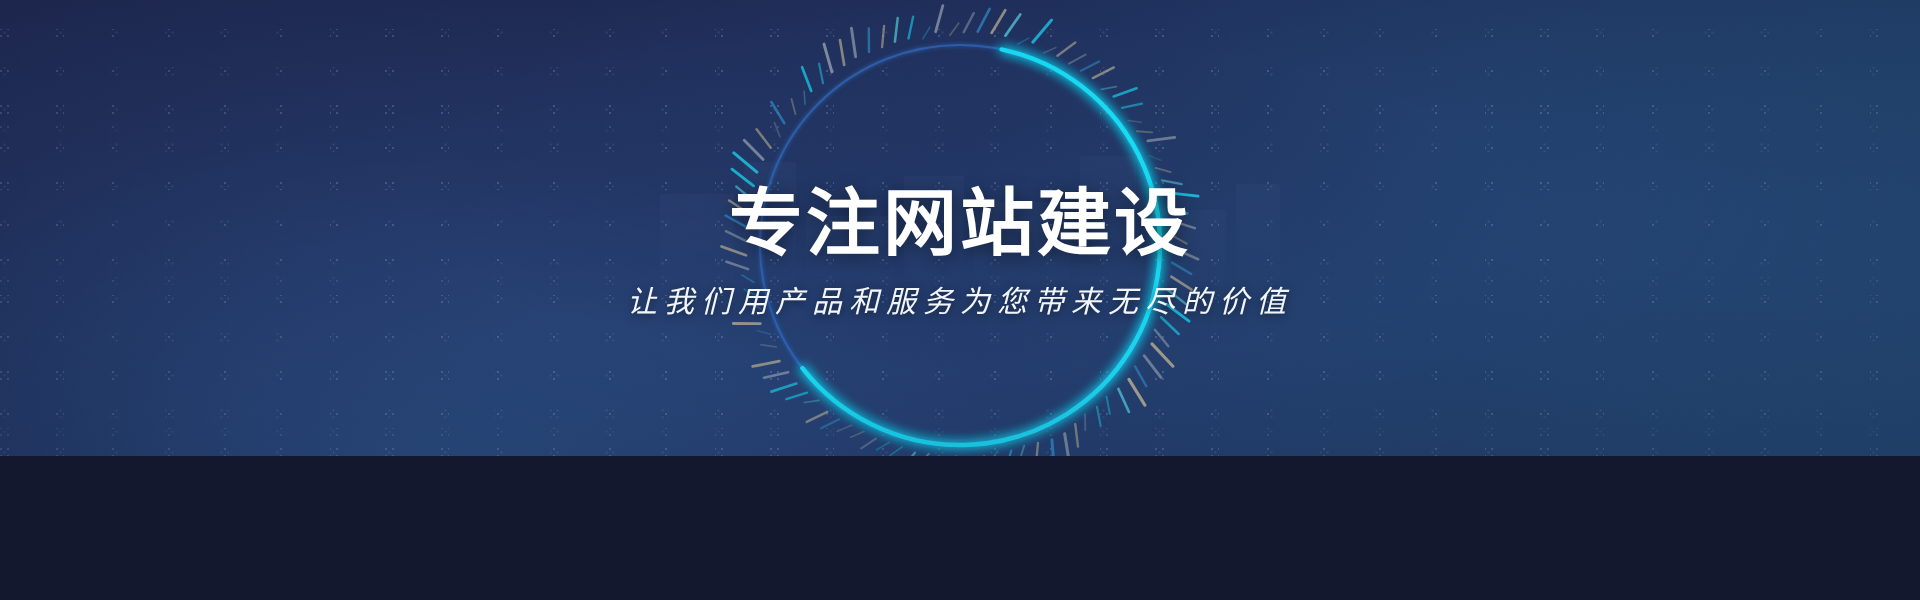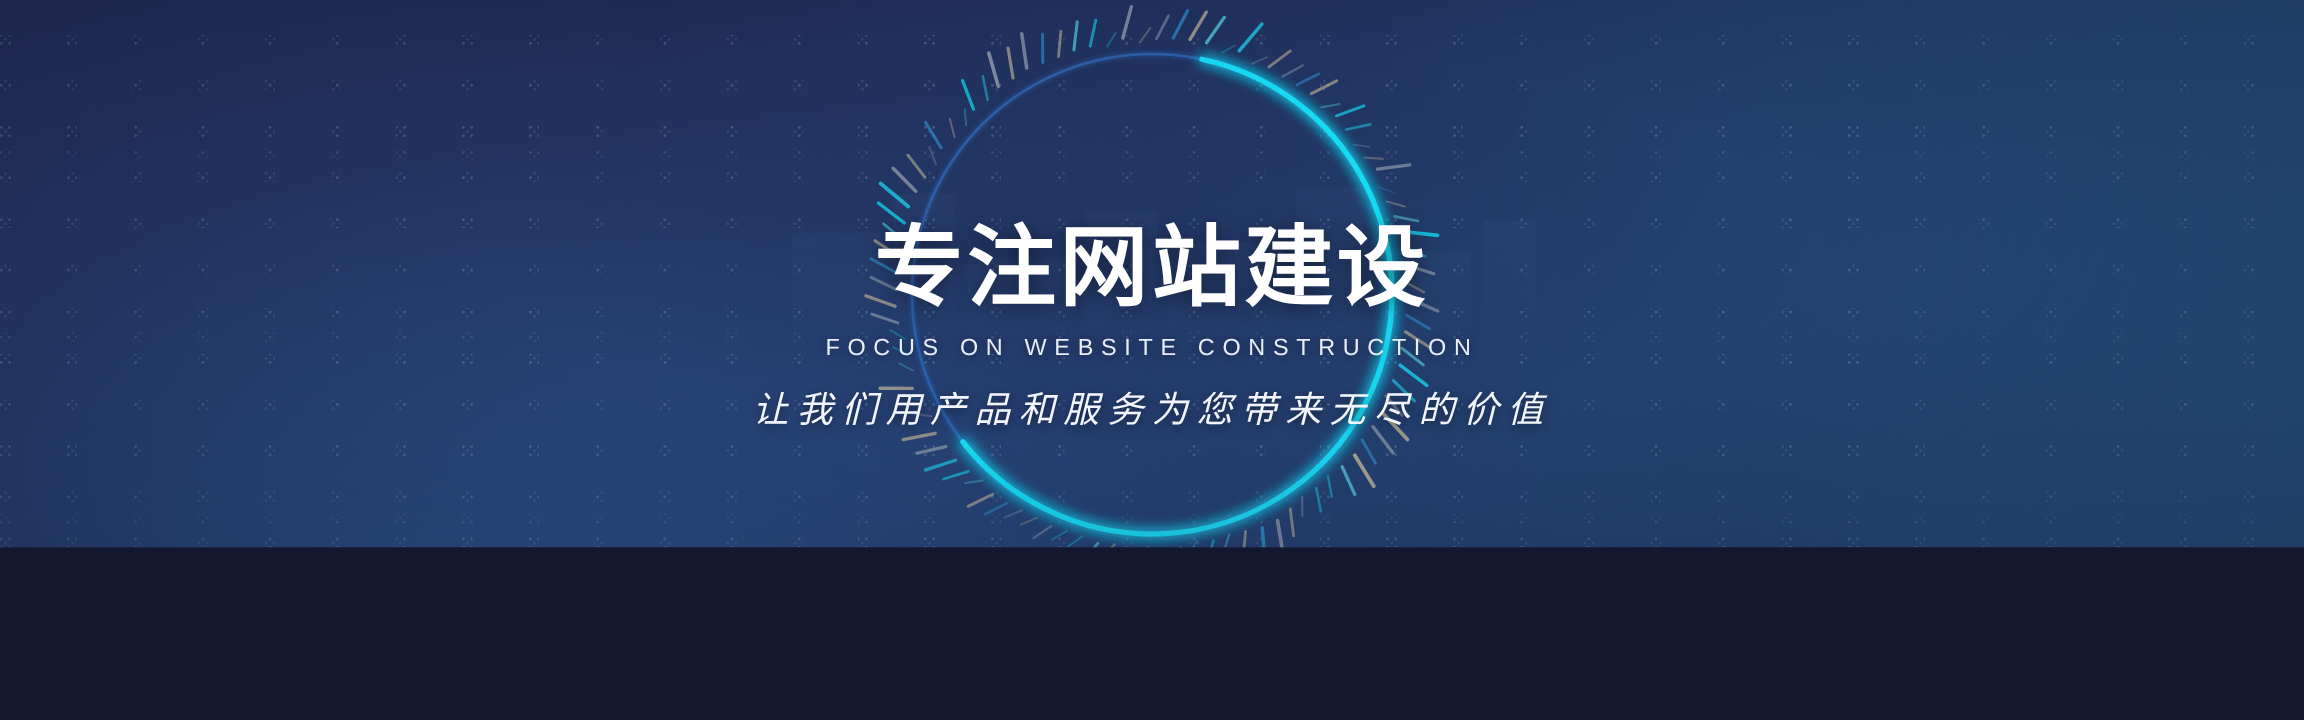--- a/index.html
+++ b/index.html
@@ -253,18 +253,17 @@
         </g>
 
       <circle cx="260" cy="260" r="200" fill="none" stroke="url(#dimRing)" stroke-width="2.1" filter="url(#softGlow)" opacity="0.95"></circle>
 
       <path id="cyan-arc" fill="none" stroke="url(#cyanArc)" stroke-width="4.4" stroke-linecap="round" filter="url(#cyanGlow)" d="M 301.58 64.37 A 200 200 0 1 1 102.40 383.13"></path>
     </svg>
   </div>
 
   <div class="text-block">
     <div class="headline">专注网站建设</div>
-    <div class="subhead">FOCUS ON WEBSITE CONSTRUCTION</div>
     <div class="tagline">让我们用产品和服务为您带来无尽的价值</div>
   </div>
 
   <div class="vignette"></div>
 </div>
 
 </body></html>

